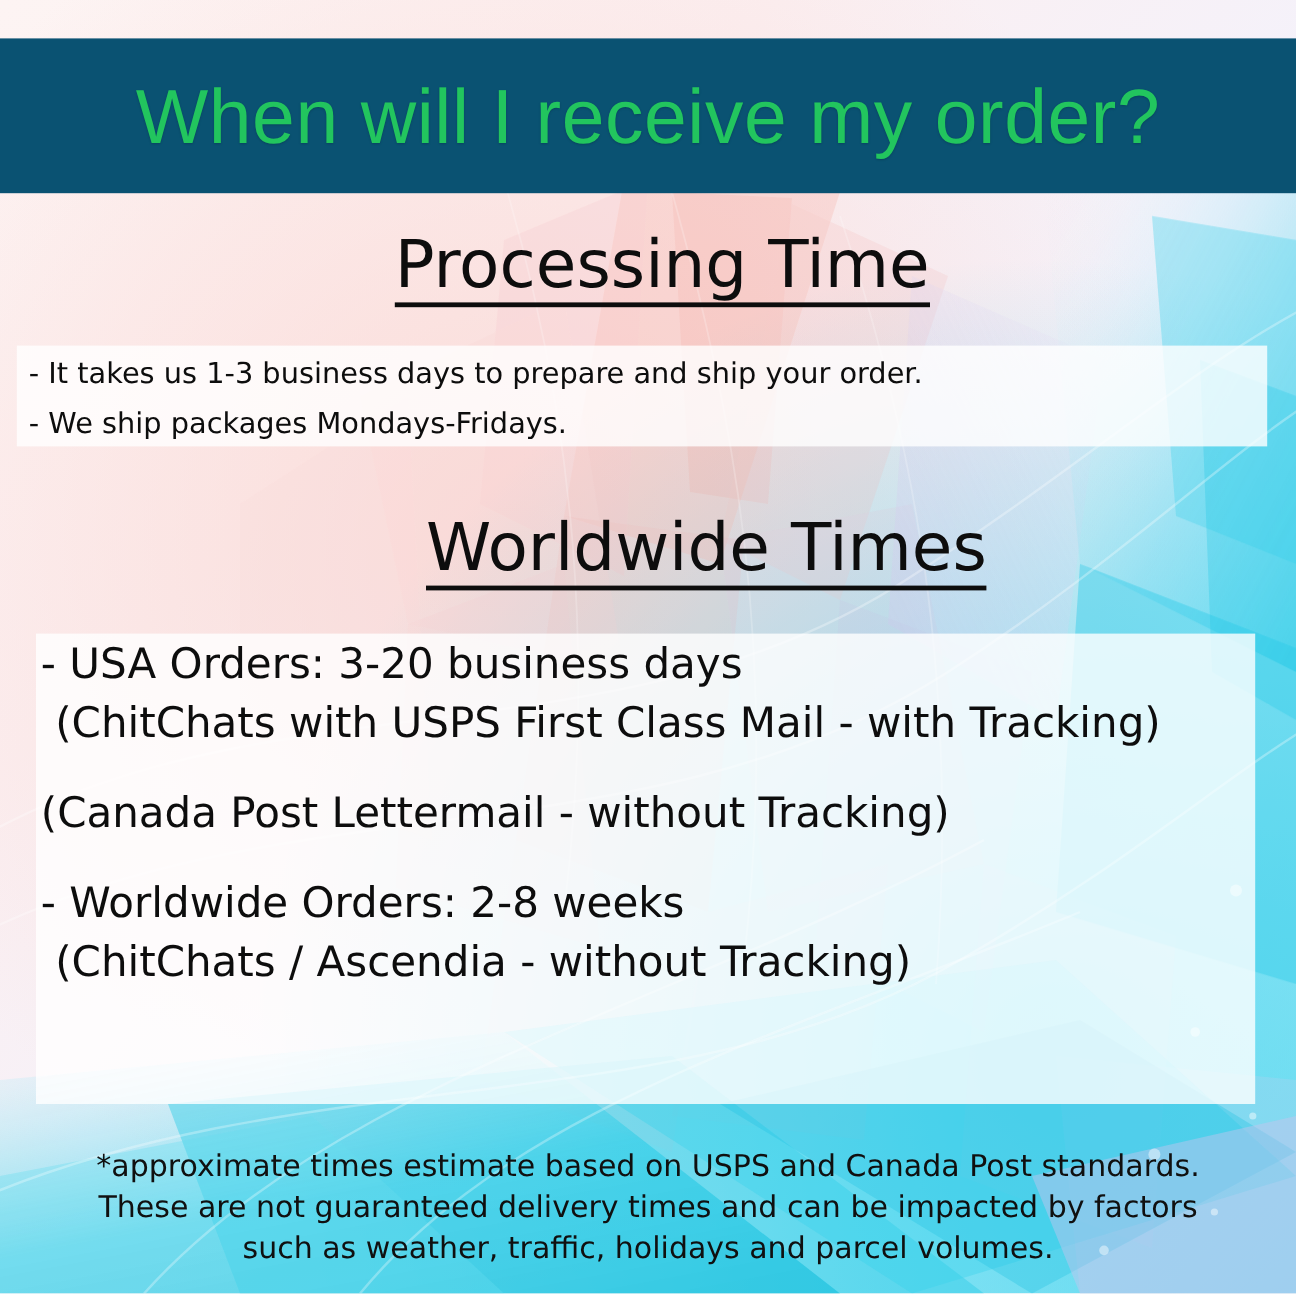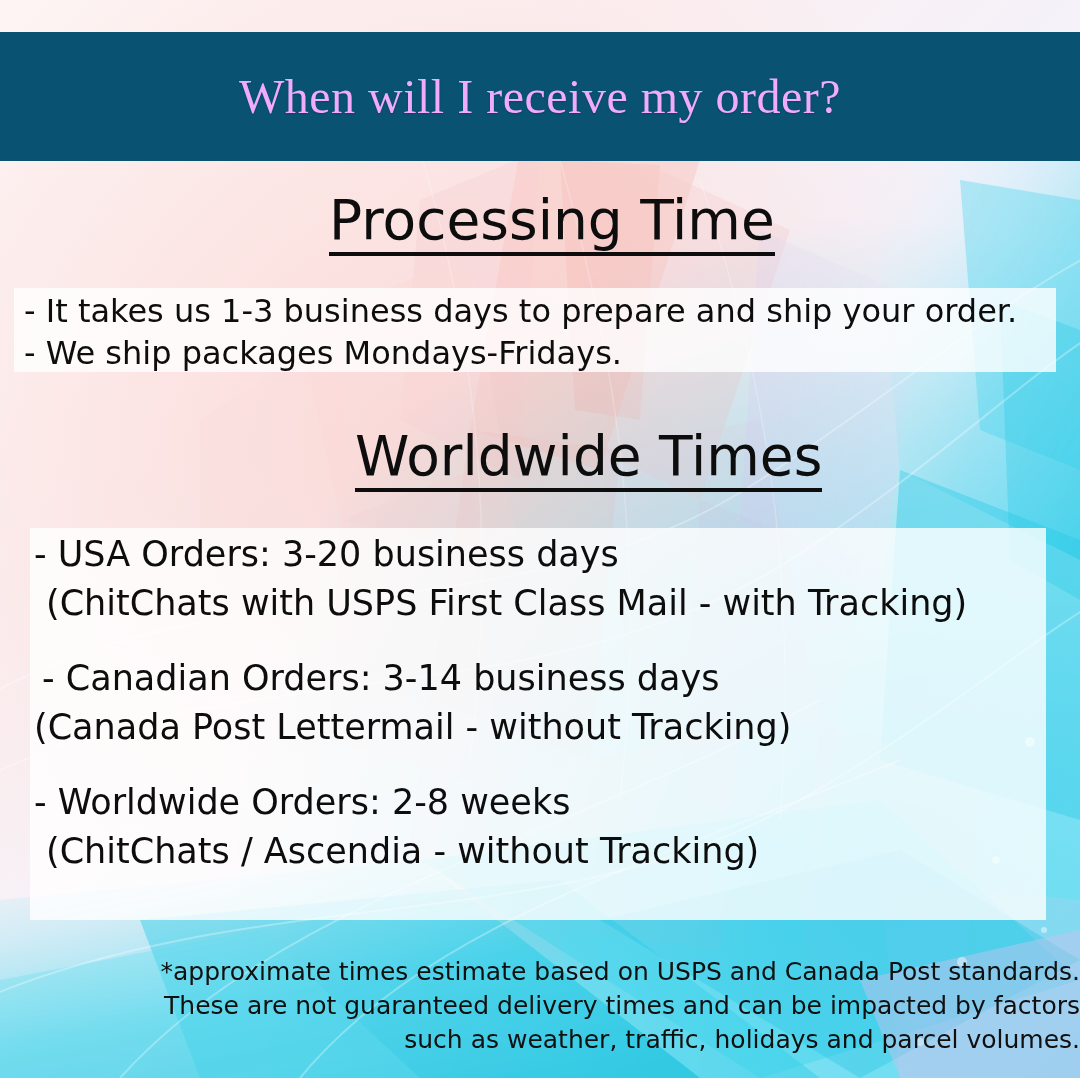--- a/index.html
+++ b/index.html
@@ -26,26 +26,26 @@
   
   .banner {
     position:absolute;
     left:0; top:32px;
     width:1080px; height:129px;
     background:#0a5272;
     display:flex; align-items:center; justify-content:center;
     z-index:5;
   }
   .banner-title {
-    color:#f0abfc;
-    font-size:48px;
+    color:#22c55e;
+    font-size:64px;
     font-weight:400;
     letter-spacing:0.5px;
     white-space:nowrap;
-    font-family:Liberation Serif, serif;
+    font-family:Liberation Sans, sans-serif;
     text-shadow:0 1px 2px rgba(0,0,0,.18);
   }
 
   
   .section-heading {
     position:absolute;
     z-index:6;
     color:#0d0d0d;
     font-size:55px;
     font-weight:400;
@@ -71,21 +71,21 @@
   .body-block {
     position:absolute;
     z-index:6;
     color:#0d0d0d;
     font-family:"DejaVu Sans", sans-serif;
   }
 
   
   #processing-lines { left:24px; top:290px; width:1030px; }
   #processing-lines .line {
-    font-size:32px;
+    font-size:24px;
     line-height:42px;
     white-space:nowrap;
   }
 
   
   #shipping-groups { left:34px; top:530px; width:1010px; }
   .ship-group { margin-bottom:26px; }
   .ship-group:last-child { margin-bottom:0; }
   .ship-line {
     font-size:35px;
@@ -103,21 +103,21 @@
     position:absolute;
     left:0; top:955px;
     width:1080px;
     z-index:6;
     text-align:center;
     color:#101010;
     font-size:25px;
     line-height:34px;
     font-family:"DejaVu Sans", sans-serif;
   }
-  #footer-note .line { white-space:nowrap;text-align:right; }
+  #footer-note .line { white-space:nowrap; }
 </style>
 </head>
 <body>
 
 <div id="poster">
 
   <svg id="bg-art" viewBox="0 0 1080 1078" preserveAspectRatio="none">
     <defs>
       <linearGradient id="gBase" x1="0" y1="0" x2="1" y2="1">
         <stop offset="0%" stop-color="#fdf4f3"></stop>
@@ -232,21 +232,20 @@
   <div class="text-band" id="band-shipping"></div>
 
   <div class="body-block" id="shipping-groups">
 
     <div class="ship-group" id="ship-group-usa">
       <div class="ship-line head">- USA Orders:  3-20 business days</div>
       <div class="ship-line detail">(ChitChats with USPS First Class Mail - with Tracking)</div>
     </div>
 
     <div class="ship-group" id="ship-group-canada">
-      <div class="ship-line head">- Canadian Orders: 3-14 business days</div>
       <div class="ship-line detail">(Canada Post Lettermail - without Tracking)</div>
     </div>
 
     <div class="ship-group" id="ship-group-world">
       <div class="ship-line head">- Worldwide Orders: 2-8 weeks</div>
       <div class="ship-line detail">(ChitChats / Ascendia - without Tracking)</div>
     </div>
   </div>
 
   <div id="footer-note">

